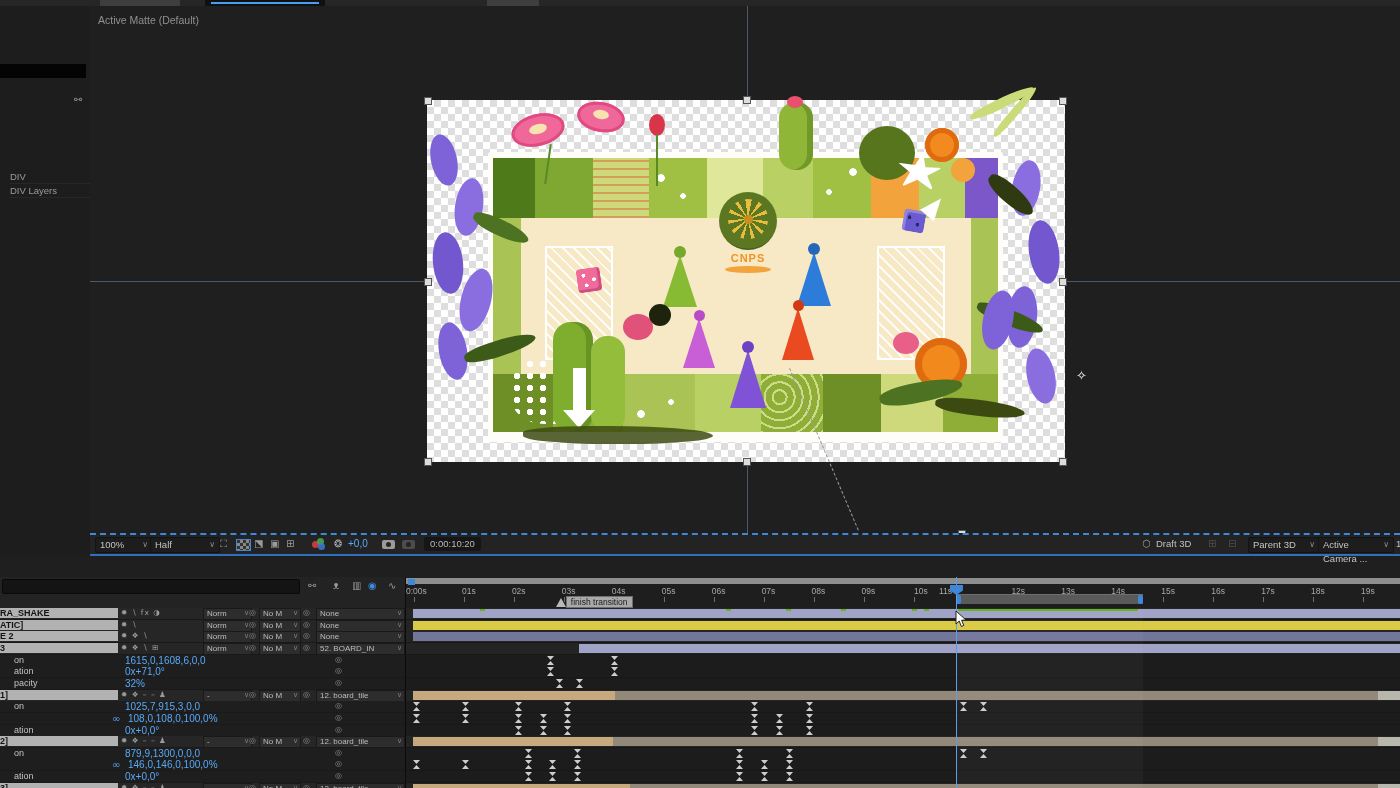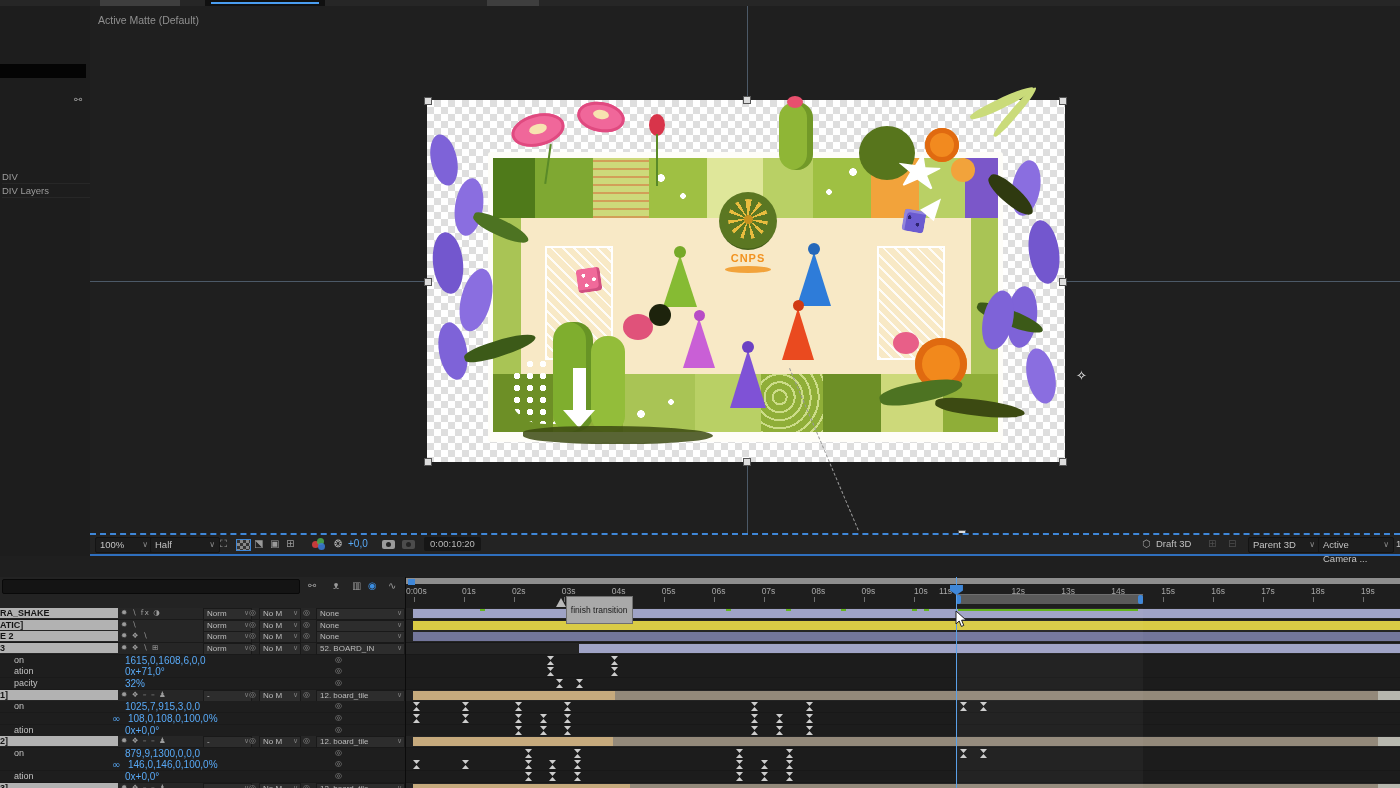--- a/index.html
+++ b/index.html
@@ -9,21 +9,21 @@
   .icon{font-family:"DejaVu Sans",sans-serif;}
 
   
   #top-strip{left:0;top:0;width:1400px;height:6px;background:#262626;border-bottom:1px solid #111;}
   .tab-stub{position:absolute;top:0;height:6px;}
 
   
   #sidebar{left:0;top:6px;width:90px;height:550px;background:#1d1d1d;border-right:1px solid #0a0a0a;}
   #sidebar .selrow{position:absolute;left:0;top:58px;width:86px;height:14px;background:#040404;}
   #sidebar .flow-icon{position:absolute;left:74px;top:88px;color:#9a9a9a;font-size:10px;}
-  .side-item{position:absolute;left:2px;width:88px;height:13px;color:#9c9c9c;font-size:9.5px;line-height:13px;border-bottom:1px solid #272727;}
+  .side-item{position:absolute;left:10px;width:88px;height:13px;color:#9c9c9c;font-size:9.5px;line-height:13px;border-bottom:1px solid #272727;}
 
   
   #viewer{left:90px;top:6px;width:1310px;height:527px;background:#1f1f1f;overflow:hidden;}
   #cam-label{left:8px;top:8px;color:#909090;font-size:10.5px;}
   .guide-h{position:absolute;left:0px;top:275px;width:1310px;height:1px;background:rgba(130,160,190,0.45);}
   .guide-v{position:absolute;left:657px;top:0px;width:1px;height:527px;background:rgba(130,160,190,0.45);}
 
   #comp{left:337px;top:94px;width:638px;height:362px;
         background:conic-gradient(#dedede 90deg,#ffffff 90deg 180deg,#dedede 180deg 270deg,#ffffff 270deg);
         background-size:14px 14px;}
@@ -116,21 +116,21 @@
   .rowR{position:absolute;left:0;width:994px;height:11px;border-bottom:1px solid #181818;}
   .rowR.layer{background:#242424;}
   .rowR.prop{background:#1c1c1c;}
   .barseg{position:absolute;top:1px;height:9px;}
   .kf{position:absolute;top:1px;width:7px;height:9px;}
   #workarea{position:absolute;top:17px;height:9px;background:#5a5a5a;border-top:1px solid #6e6e6e;}
   .wa-cap{position:absolute;top:0;width:5px;height:9px;background:#3f87d8;border-radius:2px;}
   .cache{position:absolute;top:32px;height:2px;background:#64b41e;}
   #marker{position:absolute;top:19px;}
   #marker .mtri{position:absolute;left:-8px;top:2px;width:0;height:0;border-left:5px solid transparent;border-right:5px solid transparent;border-bottom:9px solid #b9b9b9;}
-  #marker .mlab{position:absolute;left:2px;top:0;background:#a9a9a9;border:1px solid #6f6f6f;color:#1c1c1c;font-size:8.5px;line-height:10px;padding:8px 4px;white-space:nowrap;}
+  #marker .mlab{position:absolute;left:2px;top:0;background:#a9a9a9;border:1px solid #6f6f6f;color:#1c1c1c;font-size:8.5px;line-height:10px;padding:0 4px;white-space:nowrap;}
   #playhead-line{position:absolute;top:0;width:1px;height:211px;background:#5aa0e8;}
   #playhead-head{position:absolute;top:8px;width:13px;height:10px;background:#3f87d8;
                  clip-path:polygon(0 0,100% 0,100% 55%,50% 100%,0 55%);}
   #lighter-col{position:absolute;top:31px;height:180px;background:rgba(255,255,255,0.03);}
   #cursor{position:absolute;left:549px;top:33px;}
 </style>
 </head>
 <body>
 
 <div id="screen">

